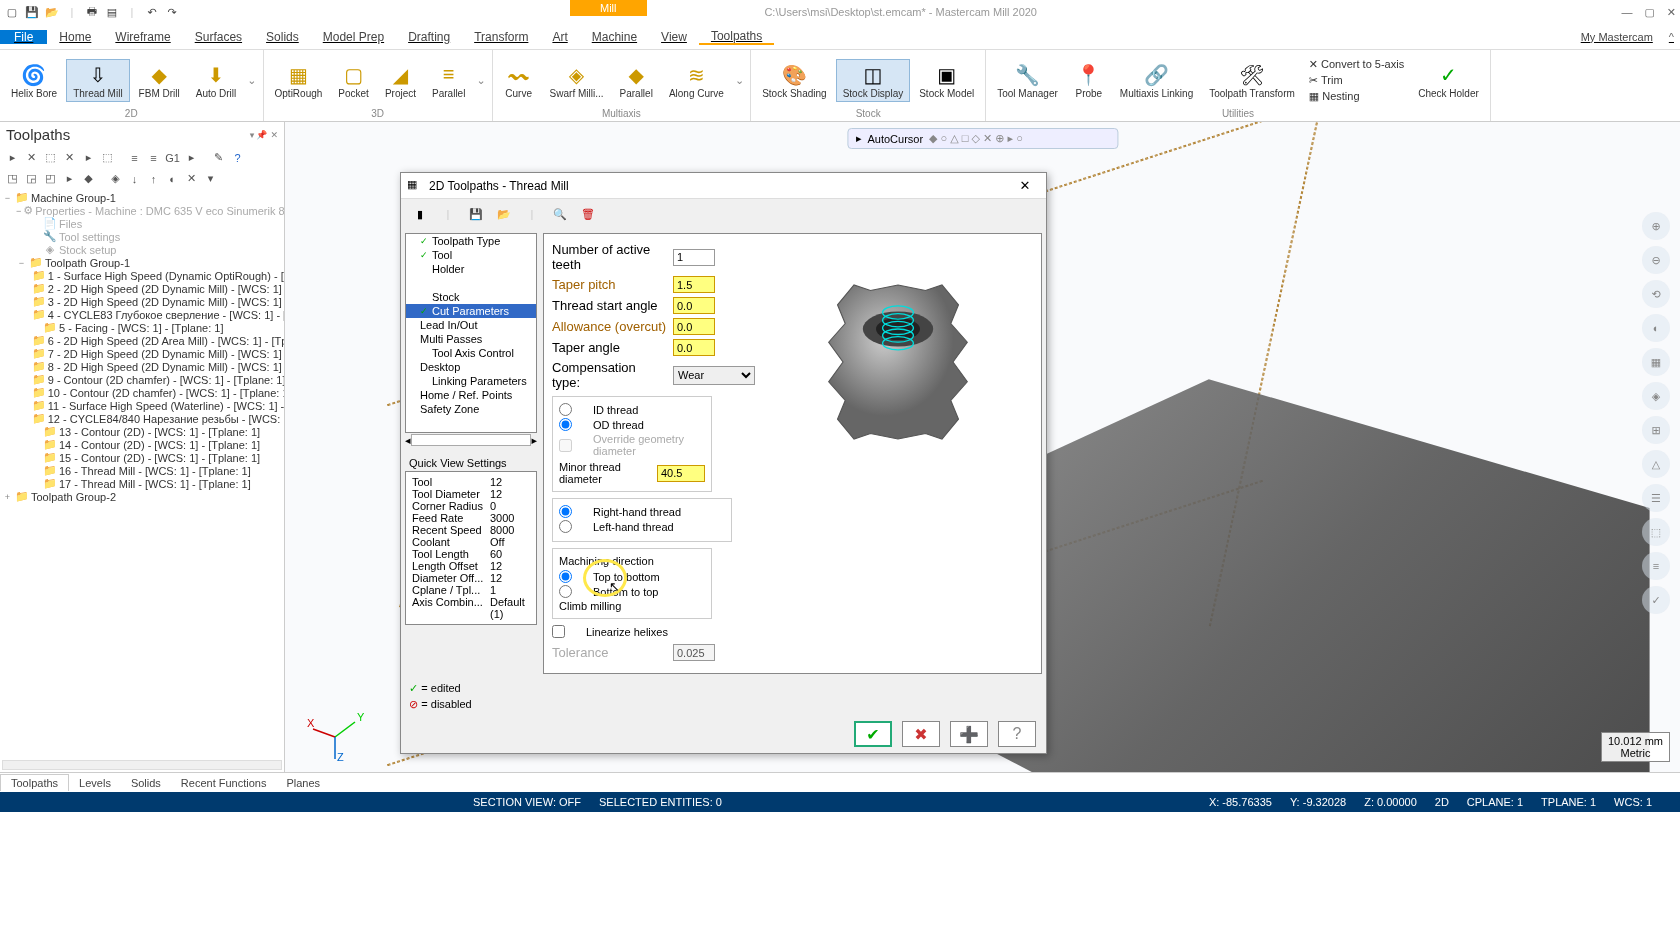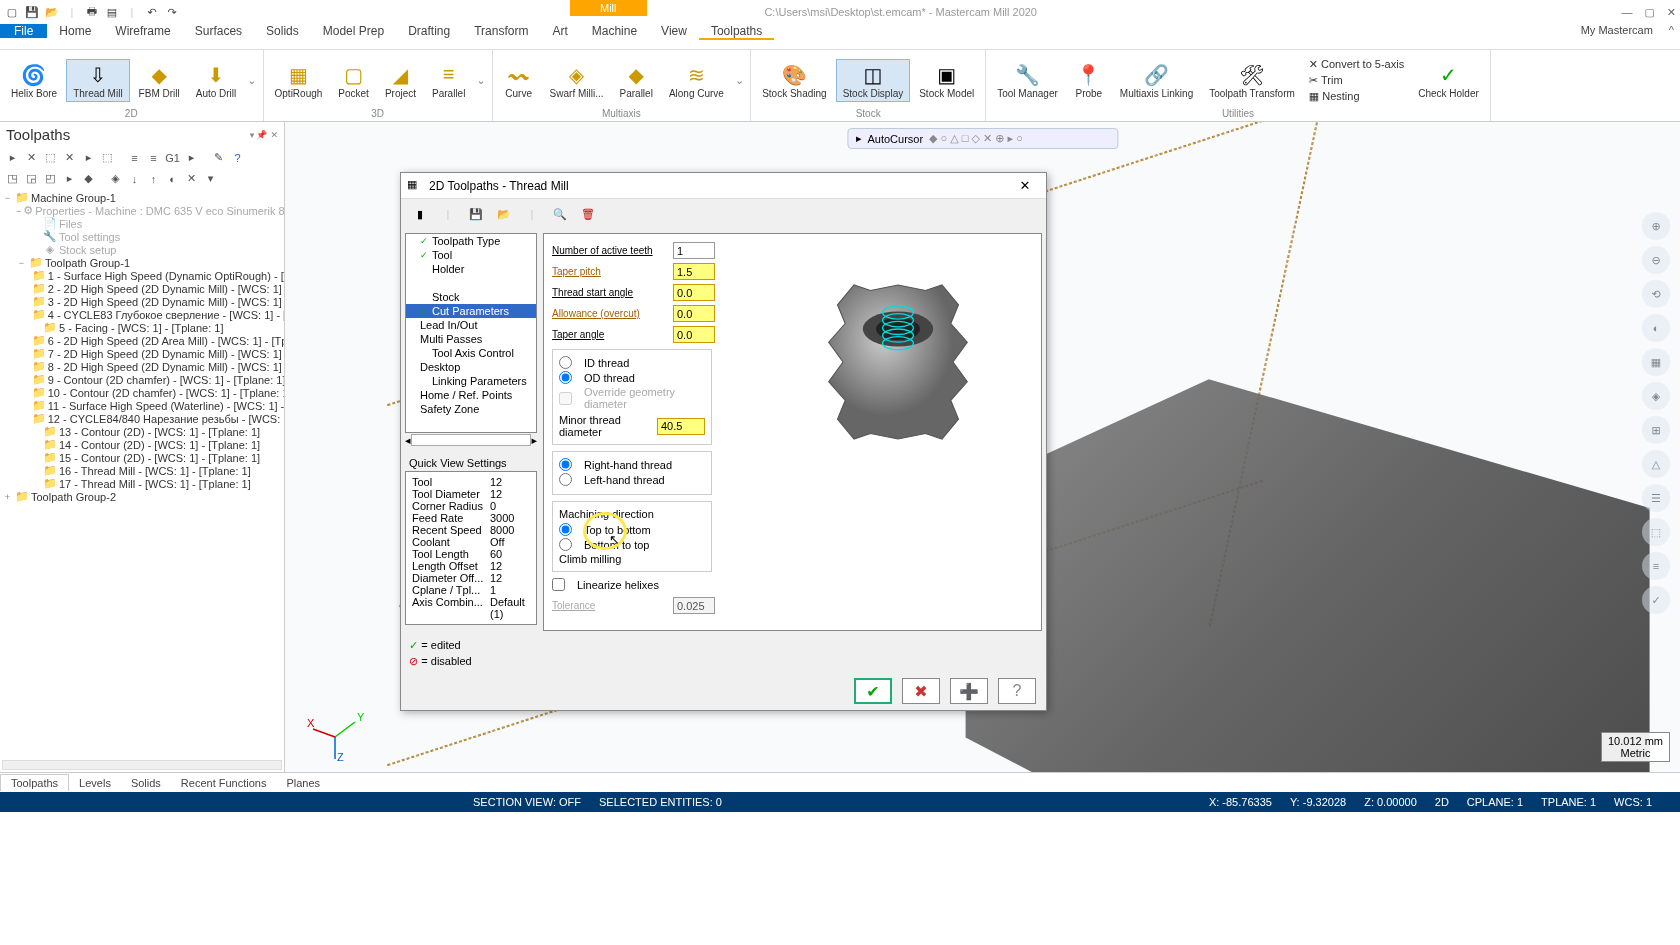--- a/index.html
+++ b/index.html
@@ -7,21 +7,21 @@
 
 
 .titlebar { height: 24px; background: #fff; display: flex; align-items: center; padding: 0 4px; color: #888; }
 .titlebar .qat { display: flex; gap: 4px; }
 .titlebar .qat span { width: 16px; height: 16px; display: inline-flex; align-items: center; justify-content: center; color: #444; }
 .titlebar .title-center { flex: 1; text-align: center; color: #999; font-size: 11px; }
 .titlebar .tab-context { position: absolute; left: 570px; top: 0; background: #ffa500; color: #fff; padding: 2px 30px; font-size: 11px; }
 .titlebar .win-controls { display: flex; gap: 12px; color: #666; }
 
 
-.ribbon-tabs { height: 26px; display: flex; align-items: flex-start; border-bottom: 1px solid #ddd; }
+.ribbon-tabs { height: 26px; display: flex; align-items: center; border-bottom: 1px solid #ddd; text-decoration: underline; }
 .ribbon-tabs .file-tab { background: #0078d4; color: #fff; padding: 0 14px; display: flex; align-items: center; font-size: 12px; }
 .ribbon-tabs .tab { padding: 0 12px; display: flex; align-items: center; color: #444; font-size: 12px; cursor: pointer; }
 .ribbon-tabs .tab.active { border-bottom: 2px solid #ffa500; }
 .ribbon-tabs .my-mc { margin-left: auto; padding: 0 10px; color: #444; }
 
 .ribbon-content { height: 72px; background: #fff; display: flex; align-items: stretch; border-bottom: 1px solid #ccc; }
 .ribbon-group { display: flex; flex-direction: column; border-right: 1px solid #ddd; padding: 2px 4px; }
 .ribbon-group .tools { display: flex; flex: 1; align-items: center; gap: 2px; }
 .rbtn { display: flex; flex-direction: column; align-items: center; justify-content: center; padding: 2px 6px; min-width: 44px; cursor: pointer; border: 1px solid transparent; }
 .rbtn.selected { background: #d6e6f5; border-color: #90b8da; }
@@ -86,27 +86,27 @@
 .dlg-scroll-bot .sbar { flex:1; height:12px; background:#fff; border:1px solid #aaa; }
 
 .quick-view { margin-top: 8px; }
 .quick-view h4 { font-size: 11px; font-weight: normal; padding: 2px 4px; }
 .quick-view-box { background: #fff; border: 1px solid #888; padding: 4px; }
 .qrow { display: flex; font-size: 11px; padding: 0 2px; }
 .qrow .ql { flex: 0 0 78px; }
 
 .dlg-main { flex: 1; background: #fff; border: 1px solid #888; padding: 8px; position: relative; min-height: 398px; }
 .prow { display: flex; align-items: center; margin-bottom: 4px; gap: 6px; }
-.prow .plabel { width: 115px; font-size: 10px; text-decoration: underline; }
+.prow .plabel { width: 115px; font-size: 13px; }
 .prow .plabel.warn { color: #a06000; }
 .prow .pinput { width: 42px; height: 17px; border: 1px solid #999; padding: 1px 3px; background: #fff; font-size: 11px; }
 .prow .pinput.hl { background: #ffff80; border-color: #cc9900; }
 .prow select { width: 82px; height: 19px; border: 1px solid #999; font-size: 11px; }
 .fieldset { border: 1px solid #ccc; padding: 6px; margin-bottom: 6px; }
-.radio-row, .check-row { display: flex; align-items: center; gap: 12px; font-size: 11px; margin-bottom: 2px; }
+.radio-row, .check-row { display: flex; align-items: center; gap: 21px; font-size: 11px; margin-bottom: 2px; }
 .radio-row input, .check-row input { margin: 0; }
 .disabled-label { color: #aaa; }
 .thumb { position: absolute; right: 8px; top: 8px; width: 270px; height: 240px; display:flex; align-items:center; justify-content:center; }
 .thumb svg { width: 230px; height: 220px; }
 
 .highlight-ring { position: absolute; width: 44px; height: 38px; border: 3px solid #ffe84a; border-radius: 50%; pointer-events: none; }
 
 .legend { padding: 4px 8px; font-size: 11px; display:flex; flex-direction:column; gap:3px; }
 .dlg-buttons { display: flex; justify-content: flex-end; gap: 10px; padding: 6px 10px; }
 .dlg-buttons button { width: 38px; height: 26px; border: 1px solid #888; background: #fff; cursor: pointer; display: flex; align-items: center; justify-content: center; font-size: 16px; }
@@ -644,41 +644,45 @@
           <input class="pinput hl" value="0.0" style="">
         </div>
       <div class="prow">
           <span class="plabel warn">Allowance (overcut)</span>
           <input class="pinput hl" value="0.0" style="">
         </div>
       <div class="prow">
           <span class="plabel">Taper angle</span>
           <input class="pinput hl" value="0.0" style="">
         </div>
+      <div class="prow" style="margin-top:4px">
+          <span class="plabel">Compensation type:</span>
+          <select><option>Wear</option></select>
+        </div>
 
       <div class="fieldset" style="width:160px;margin-top:6px">
         <div class="radio-row">
             <input type="radio" name="idod" style="">
             <span>ID thread</span>
           </div>
         <div class="radio-row">
             <input type="radio" name="idod" checked="" style="">
             <span>OD thread</span>
           </div>
         <div class="check-row">
             <input type="checkbox" disabled="" style="">
             <span class="disabled-label">Override geometry diameter</span>
           </div>
         <div class="prow" style="margin:4px 0 0 0">
             <span style="width:102px;font-size:11px">Minor thread diameter</span>
             <input class="pinput hl" style="width: 48px;" value="40.5">
           </div>
       </div>
 
-      <div class="fieldset" style="width:160px">
+      <div class="fieldset" style="width:180px">
         <div class="radio-row">
             <input type="radio" name="hand" checked="" style="">
             <span>Right-hand thread</span>
           </div>
         <div class="radio-row">
             <input type="radio" name="hand" style="">
             <span>Left-hand thread</span>
           </div>
       </div>
 

